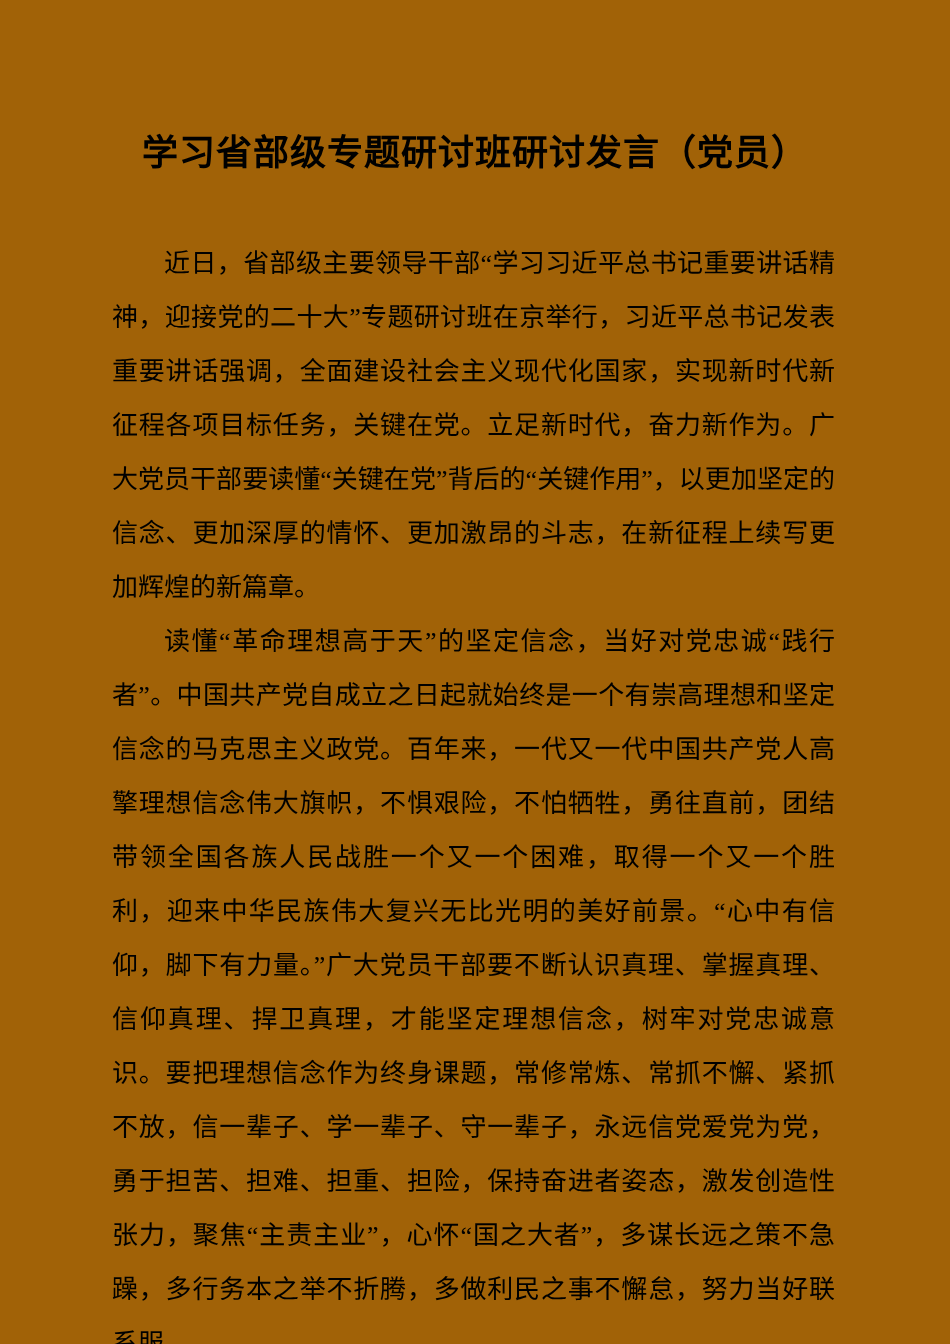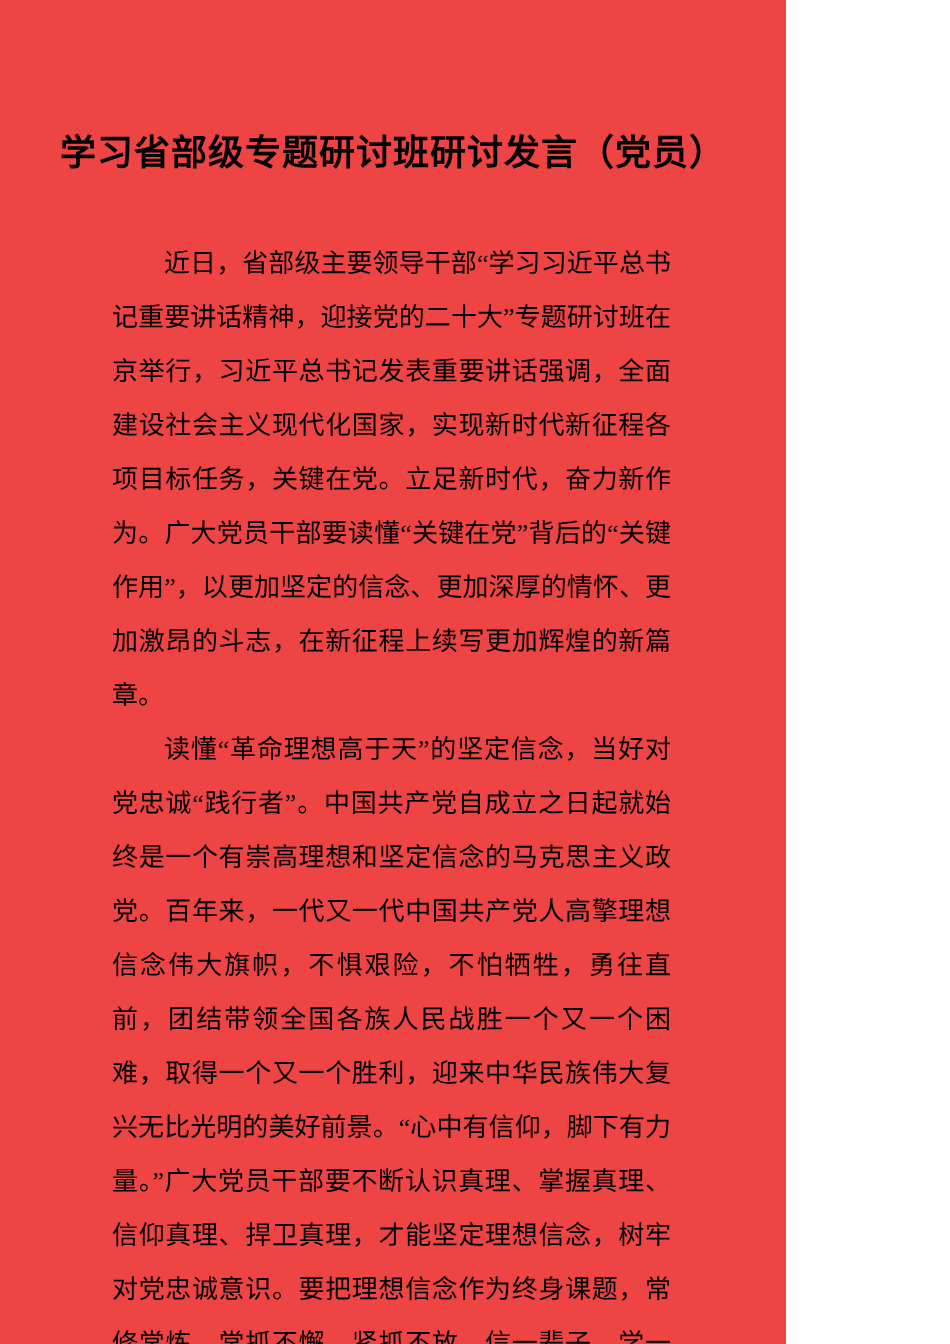--- a/index.html
+++ b/index.html
@@ -2,23 +2,23 @@
 <html lang="zh-CN"><head>
 <meta charset="utf-8">
 <style>
   html, body {
     margin: 0;
     padding: 0;
     background: #ffffff;
   }
   .page {
     position: relative;
-    width: 786px;
+    width: 950px;
     height: 1344px;
-    background: #ef4444;
+    background: #a16207;
     overflow: hidden;
     color: #000000;
     font-family: "Liberation Serif", "DejaVu Serif", serif;
   }
   .doc-title {
     margin: 0;
     padding-top: 130px;
     text-align: center;
     font-size: 36px;
     font-weight: 700;

